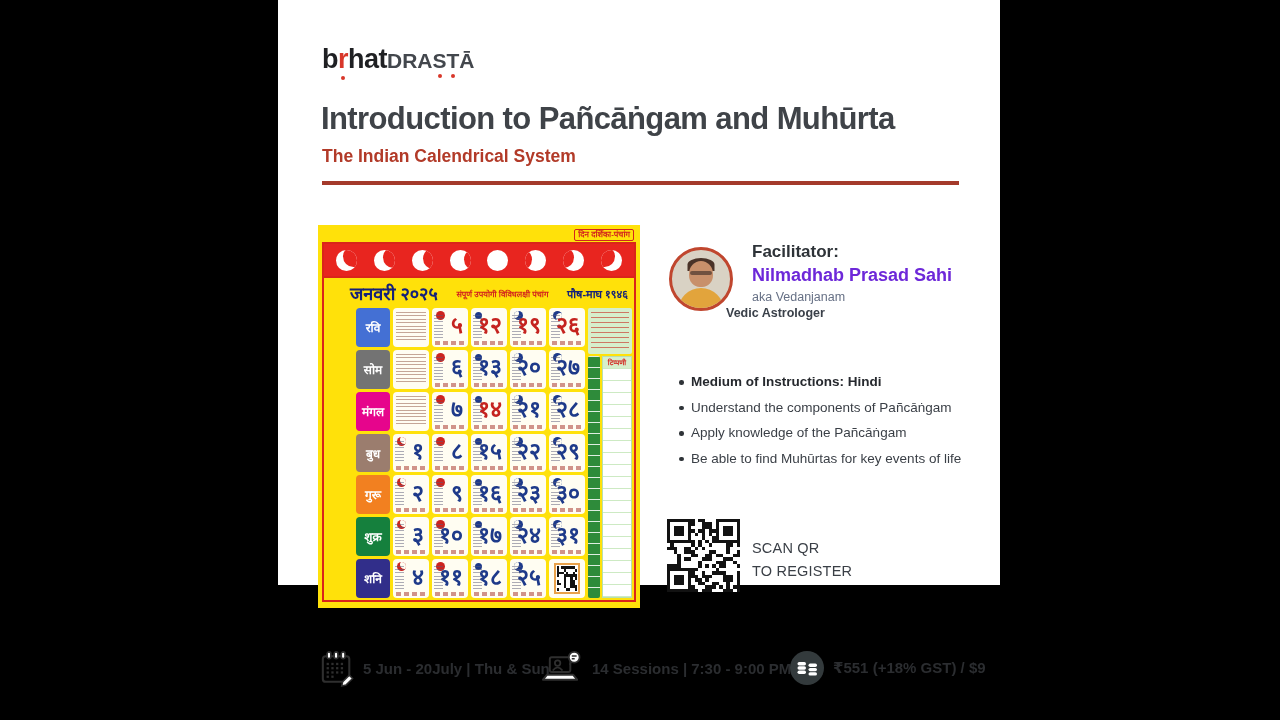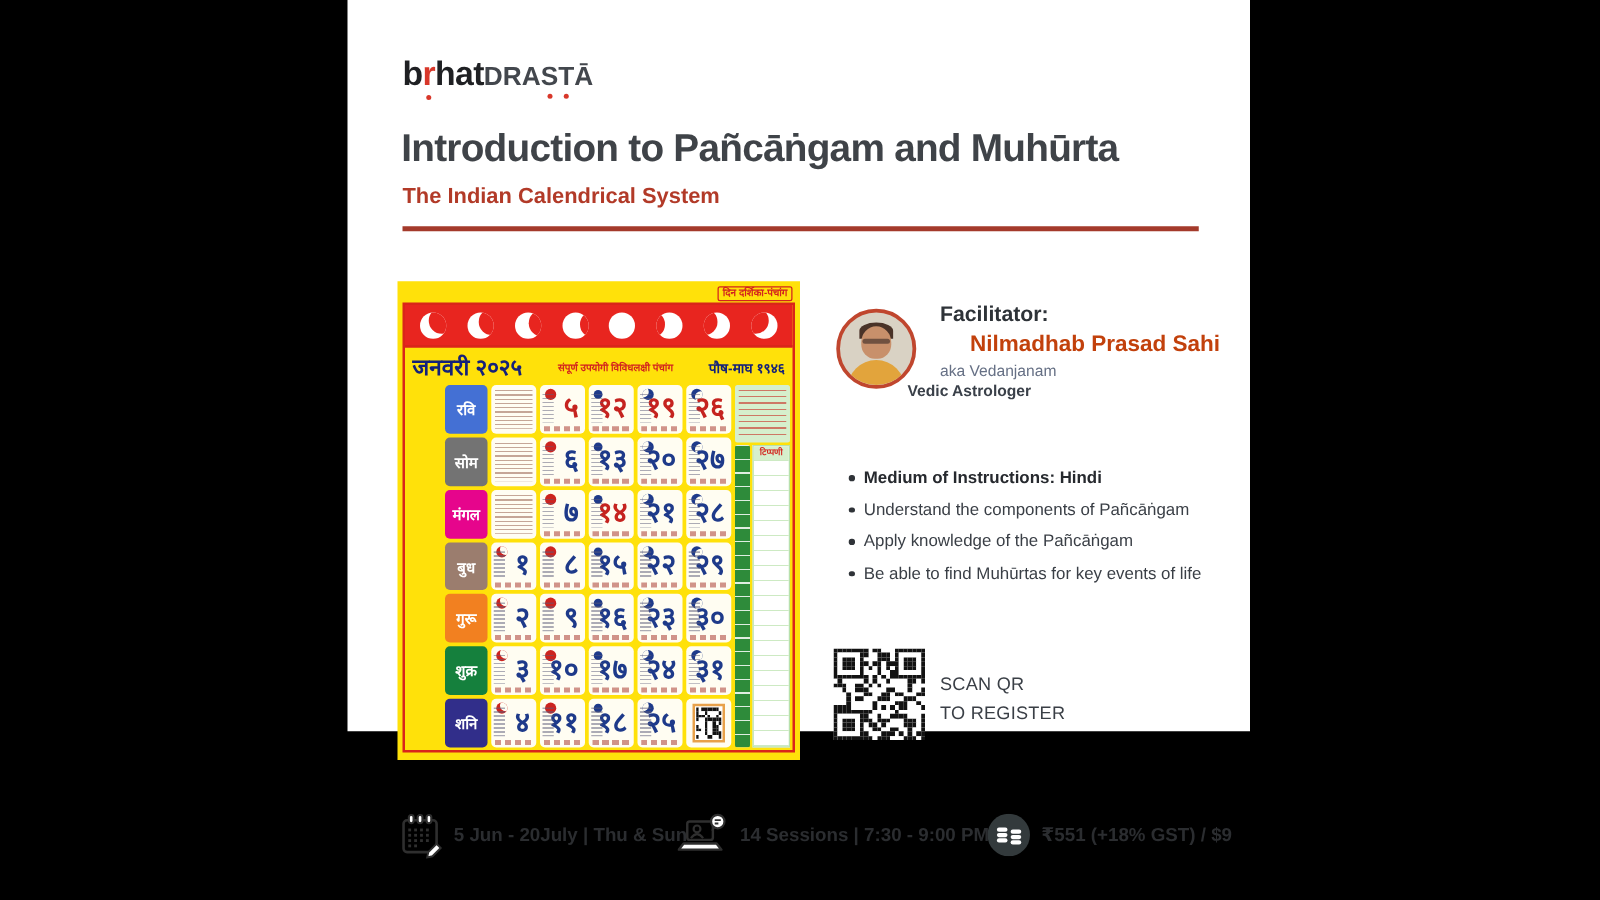--- a/index.html
+++ b/index.html
@@ -30,21 +30,21 @@
                      padding:0 3px; line-height:10px; font-weight:700; }
   .cal-frame { border:2px solid #da251a; height:360px; display:flex; flex-direction:column; }
   .moon-band { height:34px; background:#e8251f; display:flex; align-items:center;
                justify-content:space-around; padding:0 4px; border-bottom:2px solid #da251a; }
   .moon { position:relative; width:21px; height:21px; border-radius:50%; background:#fff; overflow:hidden; flex:none; }
   .moon::after { content:''; position:absolute; width:21px; height:21px; border-radius:50%; background:#e8251f; }
   .p1::after{left:7px;top:-4px} .p2::after{left:9px;top:-3px} .p3::after{left:11px;top:-2px}
   .p4::after{left:14px;top:-1px} .p5::after{display:none}
   .p6::after{left:auto;right:14px;top:-1px} .p7::after{left:auto;right:10px;top:-3px} .p8::after{left:auto;right:7px;top:-4px}
 
-  .cal-head { height:30px; display:flex; align-items:center; justify-content:space-between; padding:0 6px; }
+  .cal-head { height:30px; display:flex; align-items:center; justify-content:space-between; padding:0 6px;margin-left:20px; }
   .cal-month { font-size:18px; font-weight:700; color:#14217a; }
   .cal-caption { font-size:8px; color:#d3241e; font-weight:700; max-width:120px; text-align:center; }
   .cal-era { font-size:11px; font-weight:700; color:#14217a; }
 
   .cal-body { flex:1; display:flex; padding:0 2px 2px 2px; gap:3px; }
   .cal-grid { flex:1; display:flex; flex-direction:column; gap:3px;padding-left:30px; }
   .cal-row  { flex:1; display:flex; gap:3px; }
   .day-label { width:34px; border-radius:4px; color:#fff; font-weight:700; font-size:12px;
                display:flex; align-items:center; justify-content:center; flex:none; }
   .cell { flex:1; position:relative; background:#fffdf2; border-radius:4px; overflow:hidden; }
@@ -83,21 +83,21 @@
             border:3px solid #c0462e; background:#d9d2c4; overflow:hidden; }
   .av-hair { position:absolute; top:8px; left:50%; transform:translateX(-50%); width:27px; height:13px;
              border-radius:50% 50% 0 0; background:#4a3328; }
   .av-head { position:absolute; top:11px; left:50%; transform:translateX(-50%); width:24px; height:26px;
              border-radius:50% 50% 45% 45%; background:#c8906b; }
   .av-glasses { position:absolute; top:21px; left:50%; transform:translateX(-50%); width:22px; height:4px;
              border-radius:2px; background:rgba(40,30,30,.55); }
   .av-body { position:absolute; bottom:-7px; left:50%; transform:translateX(-50%); width:46px; height:27px;
              border-radius:23px 23px 0 0; background:#e2a43c; }
   .fac-label { position:absolute; left:474px; top:242px; font-size:17px; font-weight:700; color:#2e3338; }
-  .fac-name  { position:absolute; left:498px; top:265px; font-size:18px; font-weight:700; color:#c2410c; }
+  .fac-name  { position:absolute; left:474px; top:265px; font-size:18px; font-weight:700; color:#6d28d9; }
   .fac-alias { position:absolute; left:474px; top:290px; font-size:12.5px; color:#667085; }
   .fac-role  { position:absolute; left:448px; top:306px; font-size:12.5px; font-weight:700; color:#3a4049; }
 
   
   .bullets { position:absolute; left:398px; top:374px; width:310px; list-style:none; }
   .bullet { position:relative; padding-left:15px; font-size:13.5px; color:#3a3f46;
             line-height:16px; margin-bottom:9.5px; }
   .bullet::before { content:''; position:absolute; left:3px; top:6px; width:4.5px; height:4.5px;
             border-radius:50%; background:#2f3338; }
   .bullet.bold { font-weight:700; color:#26292e; }

